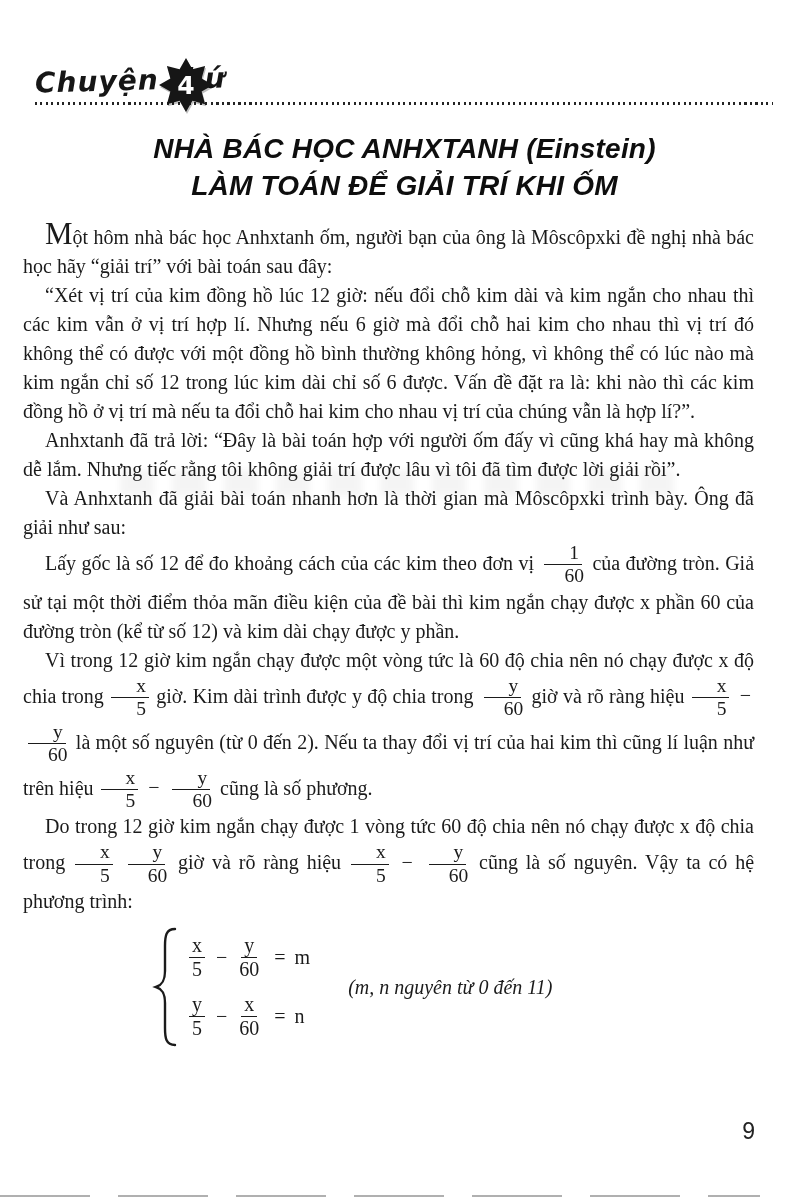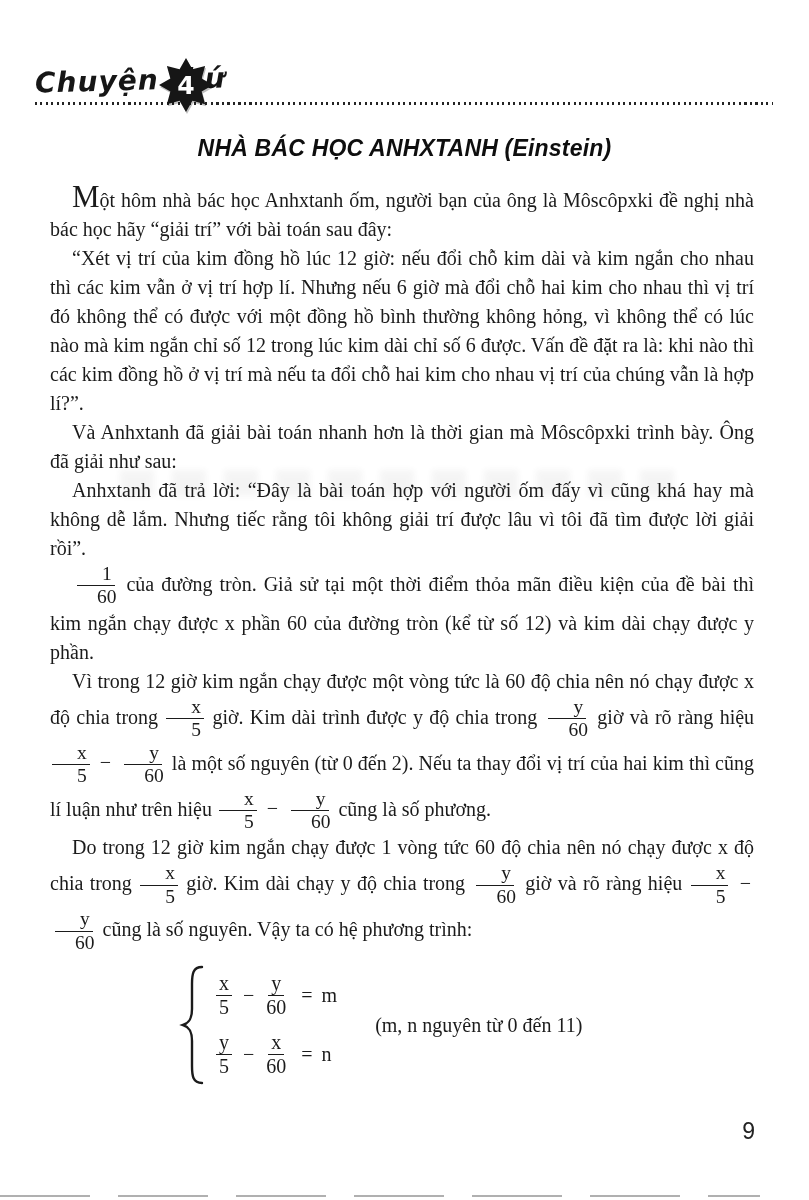--- a/index.html
+++ b/index.html
@@ -30,26 +30,26 @@
   .dotted-rule{
     position:absolute;left:35px;right:36px;top:102px;height:3px;z-index:1;
     background:repeating-linear-gradient(90deg,#242424 0 2px,transparent 2px 5.5px);
   }
 
   
   .title{
     margin:130px 40px 0 40px;text-align:center;
     font-family:"Liberation Sans","DejaVu Sans",sans-serif;
     font-weight:bold;font-style:italic;
-    font-size:23px;line-height:37px;color:#0e0e0e;
+    font-size:28px;line-height:37px;color:#0e0e0e;
     letter-spacing:0.2px;
   }
 
   
-  .body-text{margin:14px 55px 0 50px;}
+  .body-text{margin:14px 55px 0 23px;}
   .body-text p{
     margin:0;font-size:20px;line-height:29px;
     text-align:justify;text-indent:22px;
   }
   .dropcap{font-size:31px;line-height:1;font-weight:normal;}
 
   
   .frac{
     display:inline-flex;flex-direction:column;align-items:center;
     vertical-align:middle;line-height:1.15;font-size:19.5px;margin:0 2px;
@@ -61,21 +61,21 @@
   
   .eq-wrap{
     margin:10px 0 0 128px;display:flex;align-items:center;gap:10px;
     font-size:20px;
   }
   .eq-brace svg{display:block;}
   .eq-rows{display:flex;flex-direction:column;gap:12px;}
   .eq-row{display:flex;align-items:center;gap:6px;}
   .eq-row .frac{font-size:20px;}
   .eq-rhs{margin-left:6px;letter-spacing:2px;}
-  .eq-note{margin-left:26px;white-space:nowrap;}
+  .eq-note{margin-left:26px;white-space:nowrap;font-style:italic;}
 
   
   .page-number{
     position:absolute;right:54px;bottom:55px;
     font-family:"Liberation Sans","DejaVu Sans",sans-serif;
     font-size:23px;color:#222;
   }
   .scan-line{
     position:absolute;left:0;bottom:3px;height:2px;width:94%;opacity:.55;
     background:repeating-linear-gradient(90deg,#6f6f6f 0 90px,transparent 90px 118px);
@@ -99,33 +99,35 @@
           <polygon fill="#161616" points="24,0 29.7,10.1 41,7 37.9,18.3 48,24 37.9,29.7 41,41 29.7,37.9 24,48 18.3,37.9 7,41 10.1,29.7 0,24 10.1,18.3 7,7 18.3,10.1"></polygon>
         </svg>
       </span>
       <span class="star-num">4</span>
     </div>
     <div class="dotted-rule"></div>
   </div>
 
   <div class="title">
     <div>NHÀ BÁC HỌC ANHXTANH (Einstein)</div>
+    <div>LÀM TOÁN ĐỂ GIẢI TRÍ KHI ỐM</div>
   </div>
 
   <div class="body-text">
 
     <p><span class="dropcap">M</span><span>ột hôm nhà bác học Anhxtanh ốm, người bạn của ông là Môscôpxki đề nghị nhà bác học hãy “giải trí” với bài toán sau đây:</span></p>
 
     <p><span>“Xét vị trí của kim đồng hồ lúc 12 giờ: nếu đổi chỗ kim dài và kim ngắn cho nhau thì các kim vẫn ở vị trí hợp lí. Nhưng nếu 6 giờ mà đổi chỗ hai kim cho nhau thì vị trí đó không thể có được với một đồng hồ bình thường không hỏng, vì không thể có lúc nào mà kim ngắn chỉ số 12 trong lúc kim dài chỉ số 6 được. Vấn đề đặt ra là: khi nào thì các kim đồng hồ ở vị trí mà nếu ta đổi chỗ hai kim cho nhau vị trí của chúng vẫn là hợp lí?”.</span></p>
 
+    <p><span>Anhxtanh đã trả lời: “Đây là bài toán hợp với người ốm đấy vì cũng khá hay mà không dễ lắm. Nhưng tiếc rằng tôi không giải trí được lâu vì tôi đã tìm được lời giải rồi”.</span></p>
+
     <p><span>Và Anhxtanh đã giải bài toán nhanh hơn là thời gian mà Môscôpxki trình bày. Ông đã giải như sau:</span></p>
 
-    <p><span>Anhxtanh đã trả lời: “Đây là bài toán hợp với người ốm đấy vì cũng khá hay mà không dễ lắm. Nhưng tiếc rằng tôi không giải trí được lâu vì tôi đã tìm được lời giải rồi”.</span></p>
-
     <p>
+      <span>Lấy gốc là số 12 để đo khoảng cách của các kim theo đơn vị</span>
       <span class="frac">
           <span class="num">1</span>
           <span class="den">60</span>
         </span>
       <span>của đường tròn. Giả sử tại một thời điểm thỏa mãn điều kiện của đề bài thì kim ngắn chạy được x phần 60 của đường tròn (kể từ số 12) và kim dài chạy được y phần.</span>
     </p>
 
     <p>
       <span>Vì trong 12 giờ kim ngắn chạy được một vòng tức là 60 độ chia nên nó chạy được x độ chia trong</span>
       <span class="frac">
@@ -159,21 +161,20 @@
         </span>
       <span>cũng là số phương.</span>
     </p>
 
     <p>
       <span>Do trong 12 giờ kim ngắn chạy được 1 vòng tức 60 độ chia nên nó chạy được x độ chia trong</span>
       <span class="frac">
           <span class="num">x</span>
           <span class="den">5</span>
         </span>
-      <span>giờ. Kim dài chạy y độ chia trong</span>
       <span class="frac">
           <span class="num">y</span>
           <span class="den">60</span>
         </span>
       <span>giờ và rõ ràng hiệu</span>
       <span class="frac">
           <span class="num">x</span>
           <span class="den">5</span>
         </span>
       <span class="minus">−</span>

